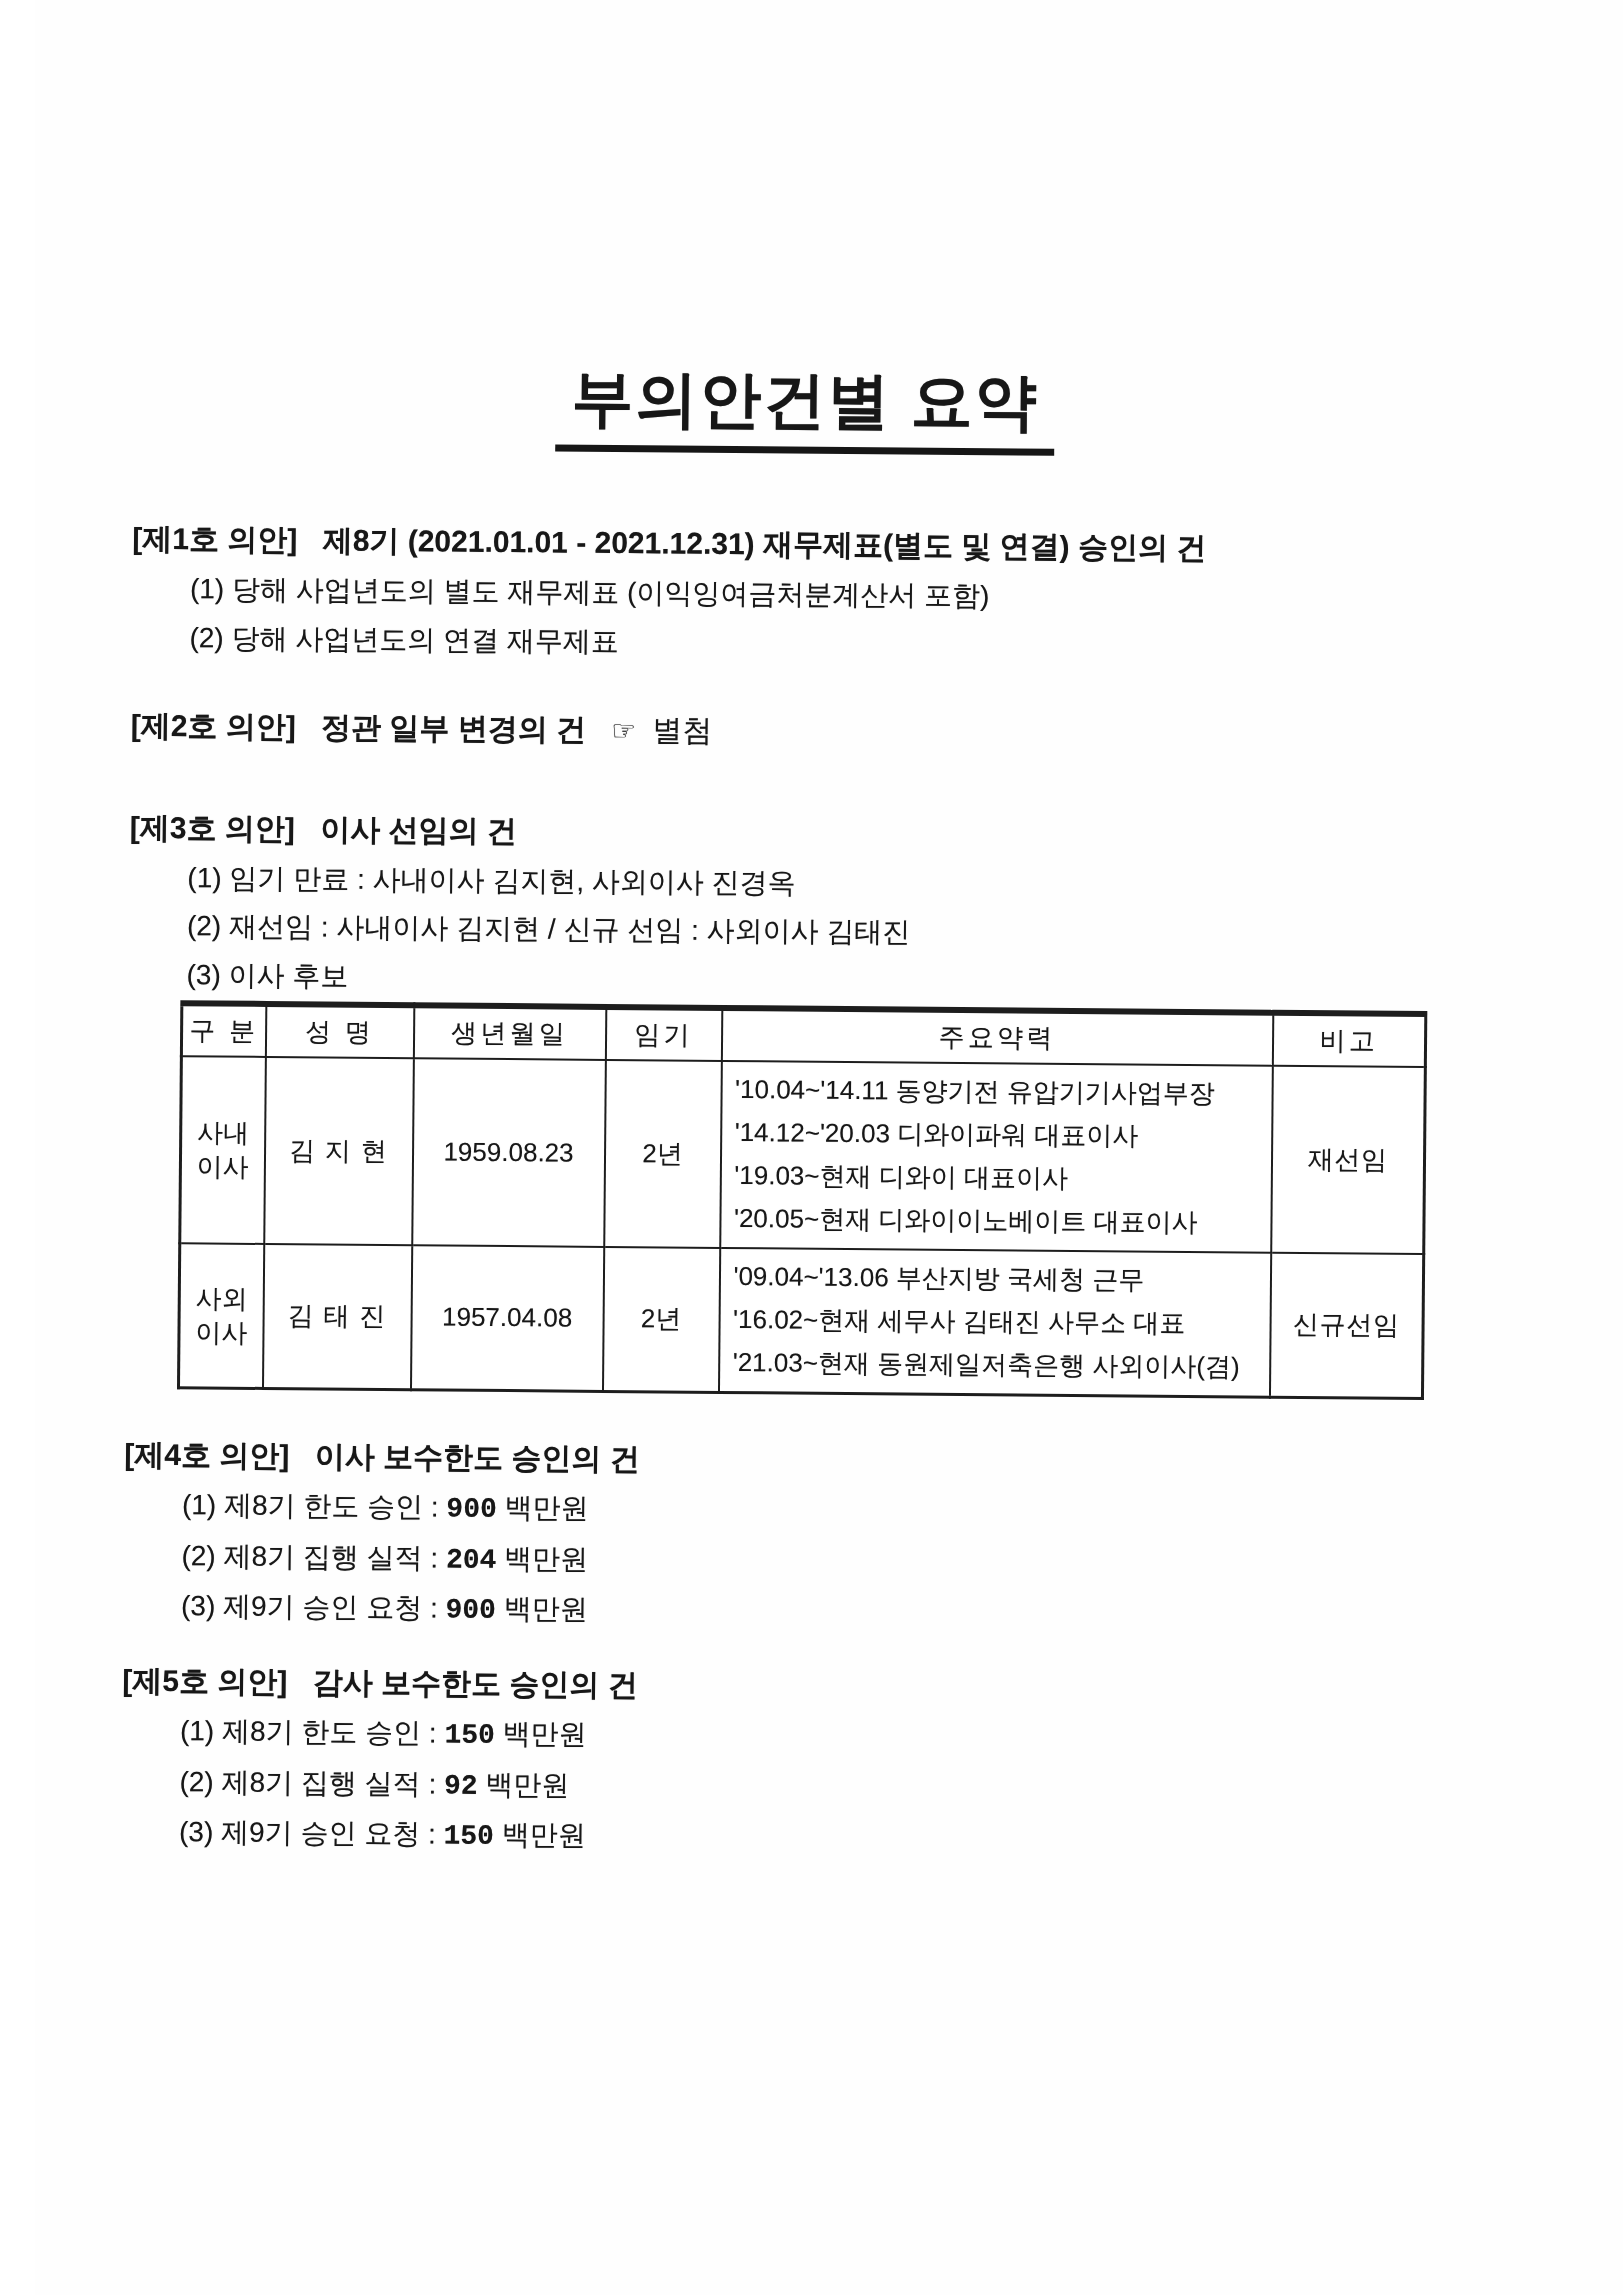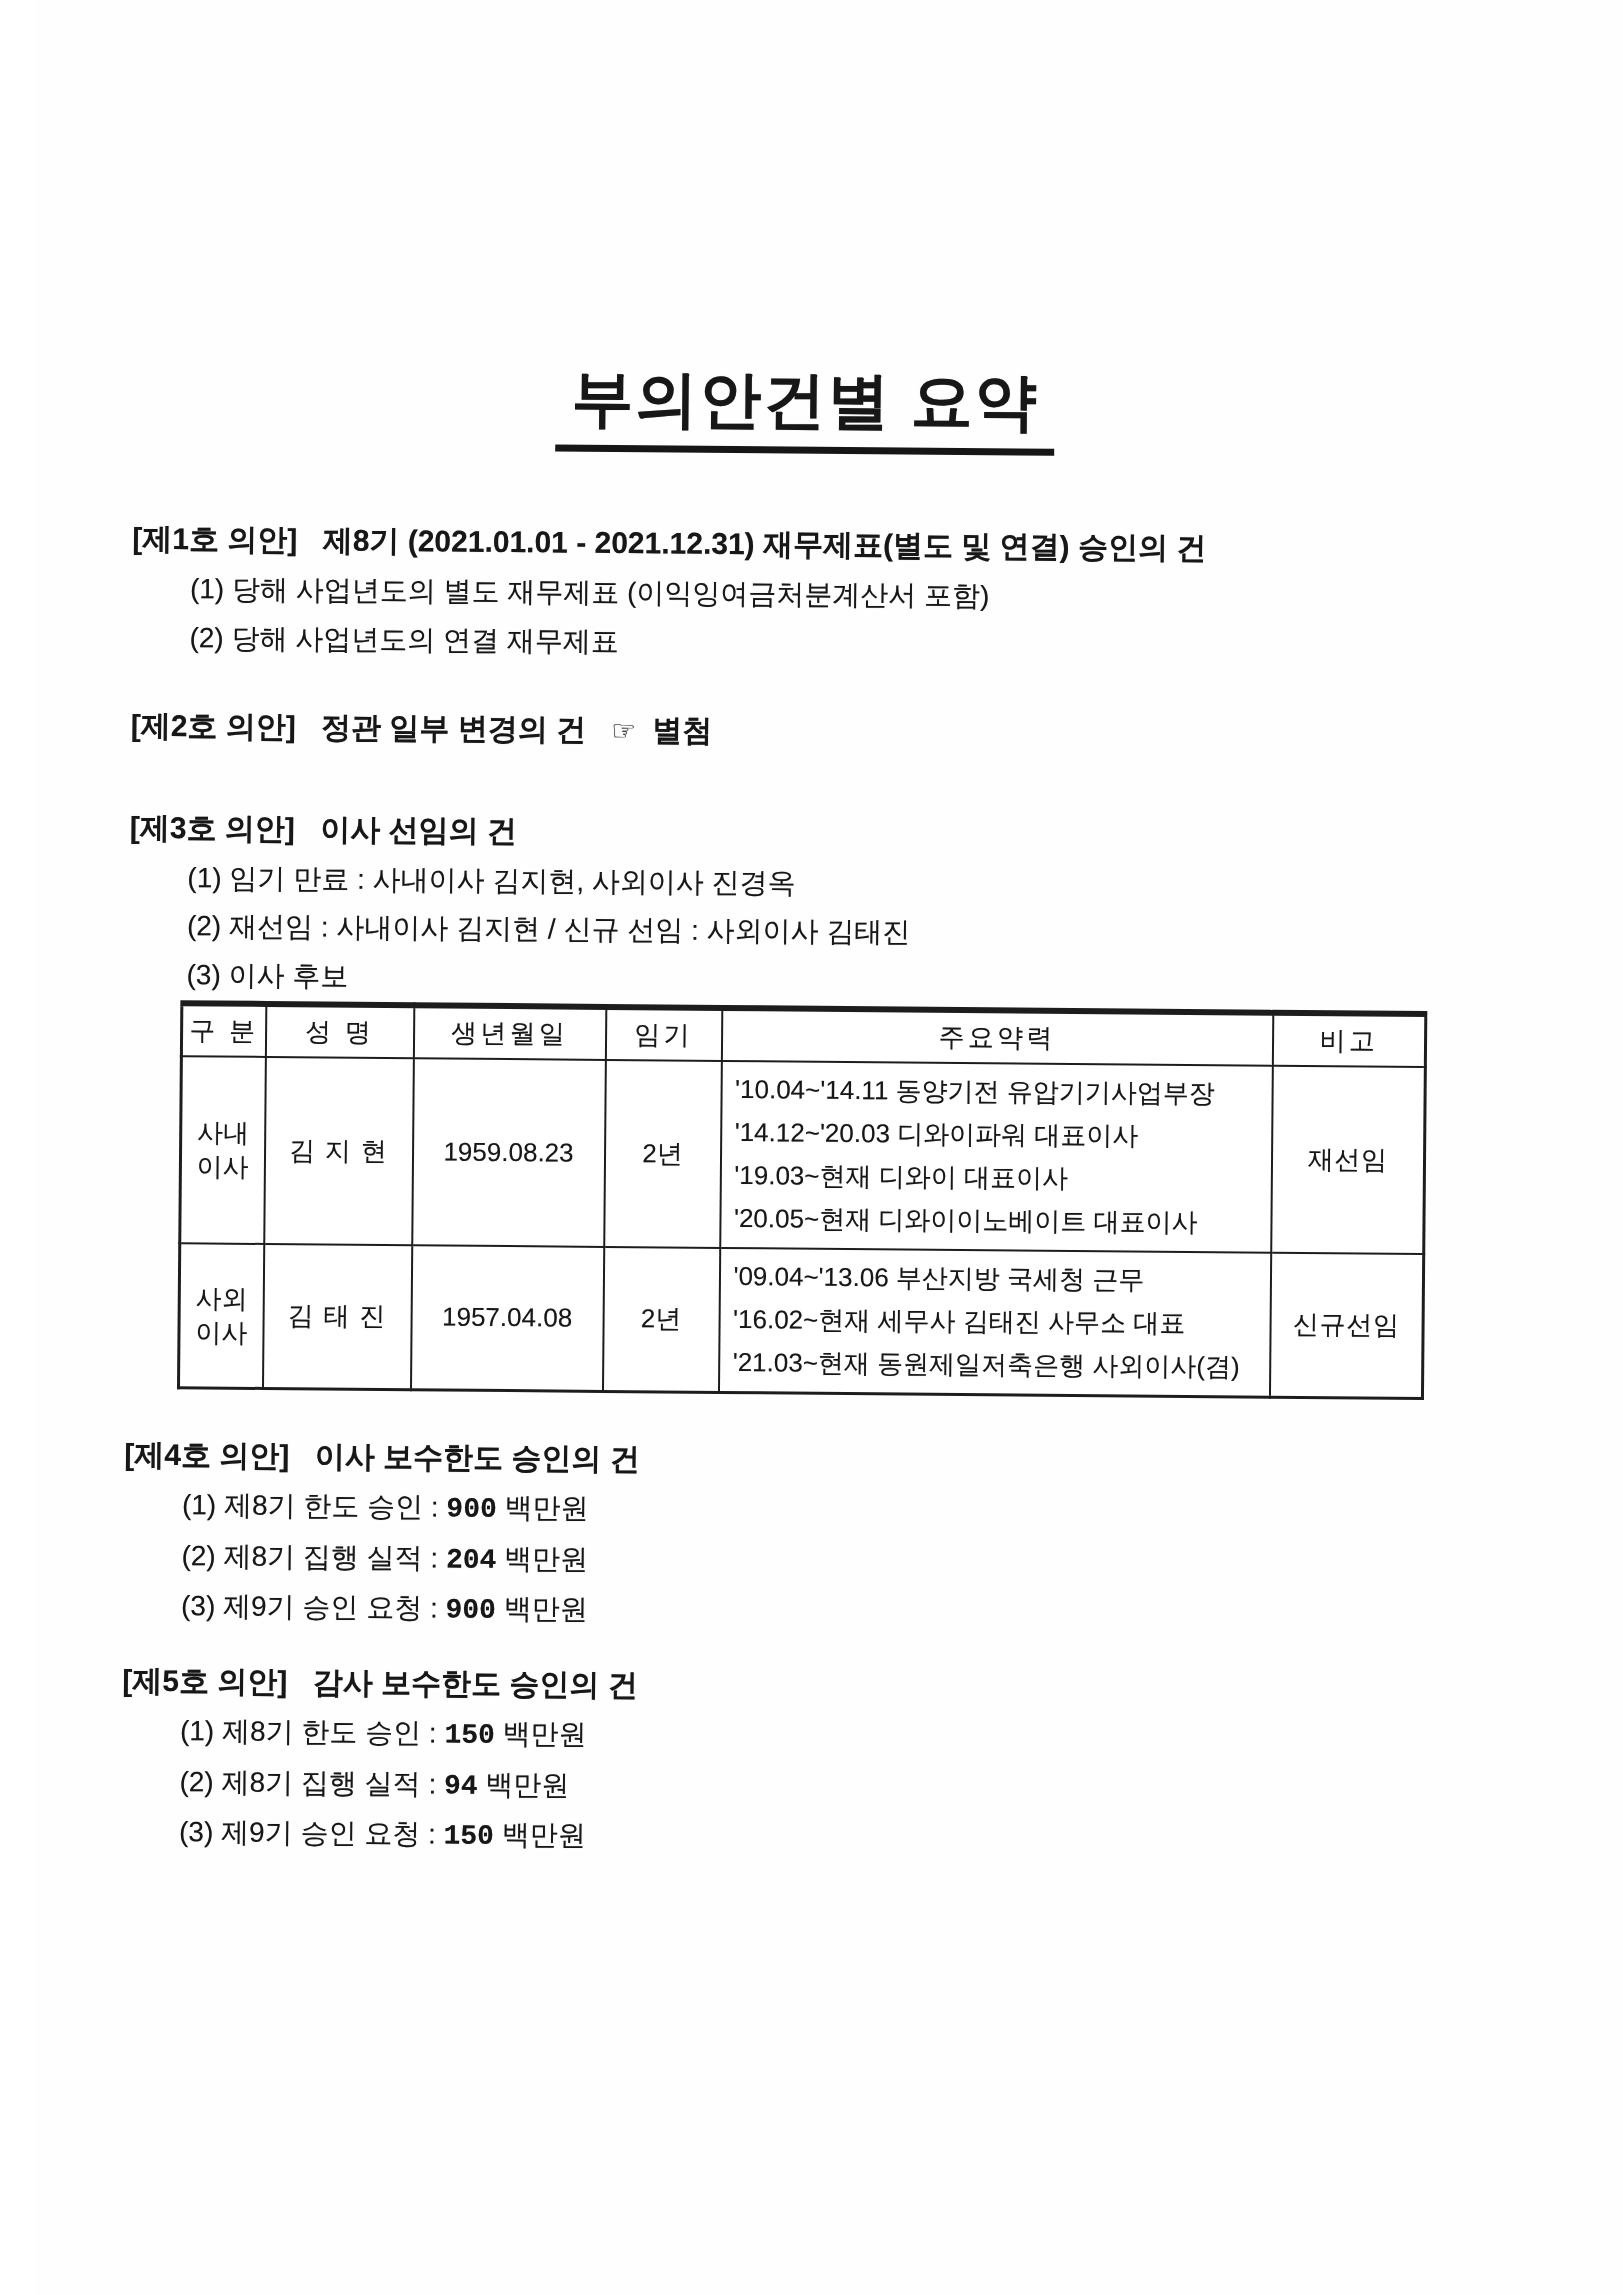--- a/index.html
+++ b/index.html
@@ -30,21 +30,21 @@
     font-weight: bold;
     letter-spacing: 2px;
     padding: 0 15.7px 3.9px;
     border-bottom: 7.2px solid #161616;
   }
   .content { margin-left: 99px; margin-right: 92px; }
   .sec-head { font-size: 30px; line-height: 38px; white-space: nowrap; }
   .sec-label { font-weight: bold; }
   .sec-title { font-weight: bold; margin-left: 17px; }
   .pointer { font-size: 27.5px; margin: 0 7.9px 0 17px; }
-  .attach { font-weight: bold; }
+  .attach { font-weight: normal; }
   .items { margin-left: 58px; }
   .item { font-size: 28px; line-height: 34px; margin: 14.4px 0 0 0; white-space: nowrap; }
   .item strong { font-weight: bold; font-family: Liberation Mono, monospace; }
   .s1 { margin-top: 72px; }
   .s2 { margin-top: 52px; }
   .s3 { margin-top: 63px; }
   .s4 { margin-top: 47px; }
   .s5 { margin-top: 37px; }
   table.cand {
     border-collapse: collapse;
@@ -192,21 +192,21 @@
         </div>
       </section>
 
       <section class="sec s5">
         <div class="sec-head">
           <span class="sec-label">[제5호 의안]</span>
           <span class="sec-title">감사 보수한도 승인의 건</span>
         </div>
         <div class="items">
           <p class="item"><span>(1) 제8기 한도 승인 : </span><strong>150</strong><span> 백만원</span></p>
-          <p class="item"><span>(2) 제8기 집행 실적 : </span><strong>94</strong><span> 백만원</span></p>
+          <p class="item"><span>(2) 제8기 집행 실적 : </span><strong>92</strong><span> 백만원</span></p>
           <p class="item"><span>(3) 제9기 승인 요청 : </span><strong>150</strong><span> 백만원</span></p>
         </div>
       </section>
 
     </div>
   </div>
 
   <div class="streak"></div>
 </div>
 

